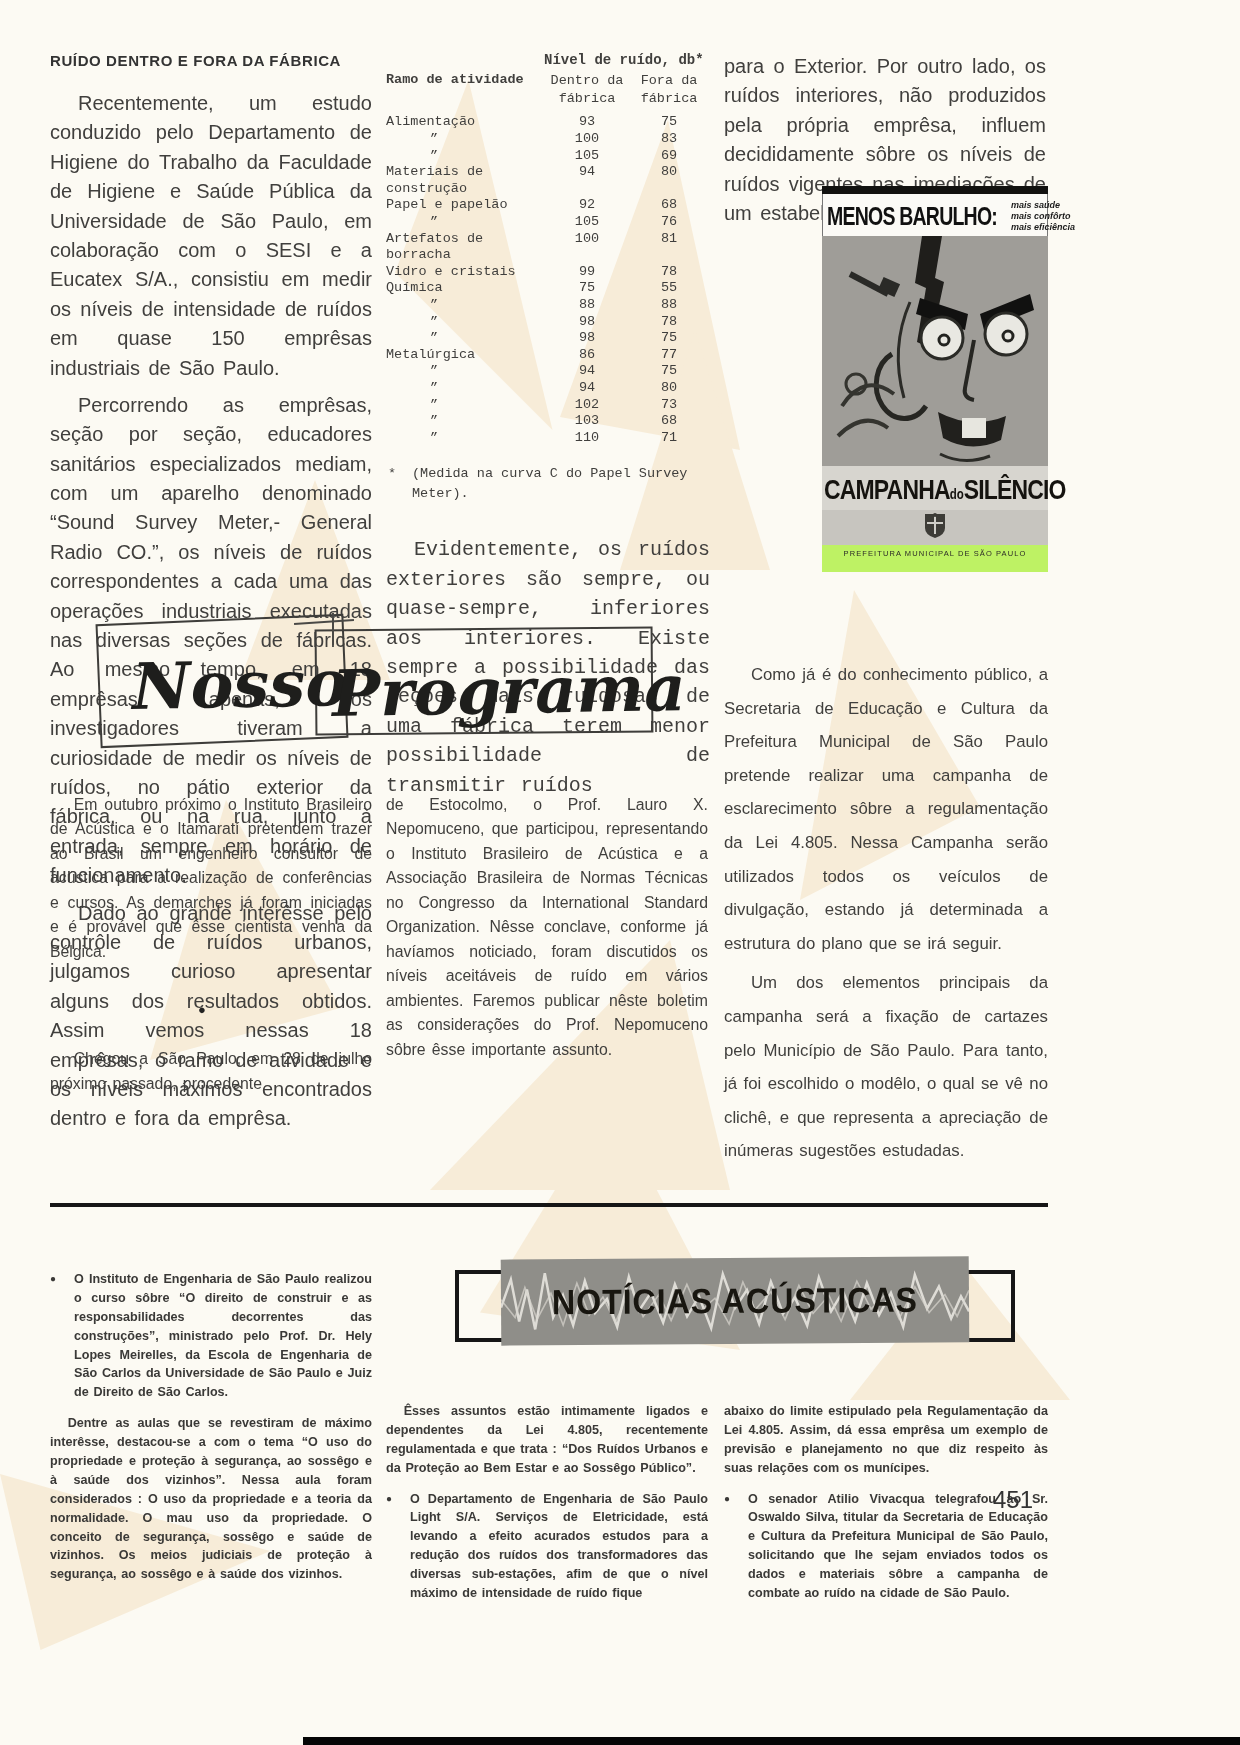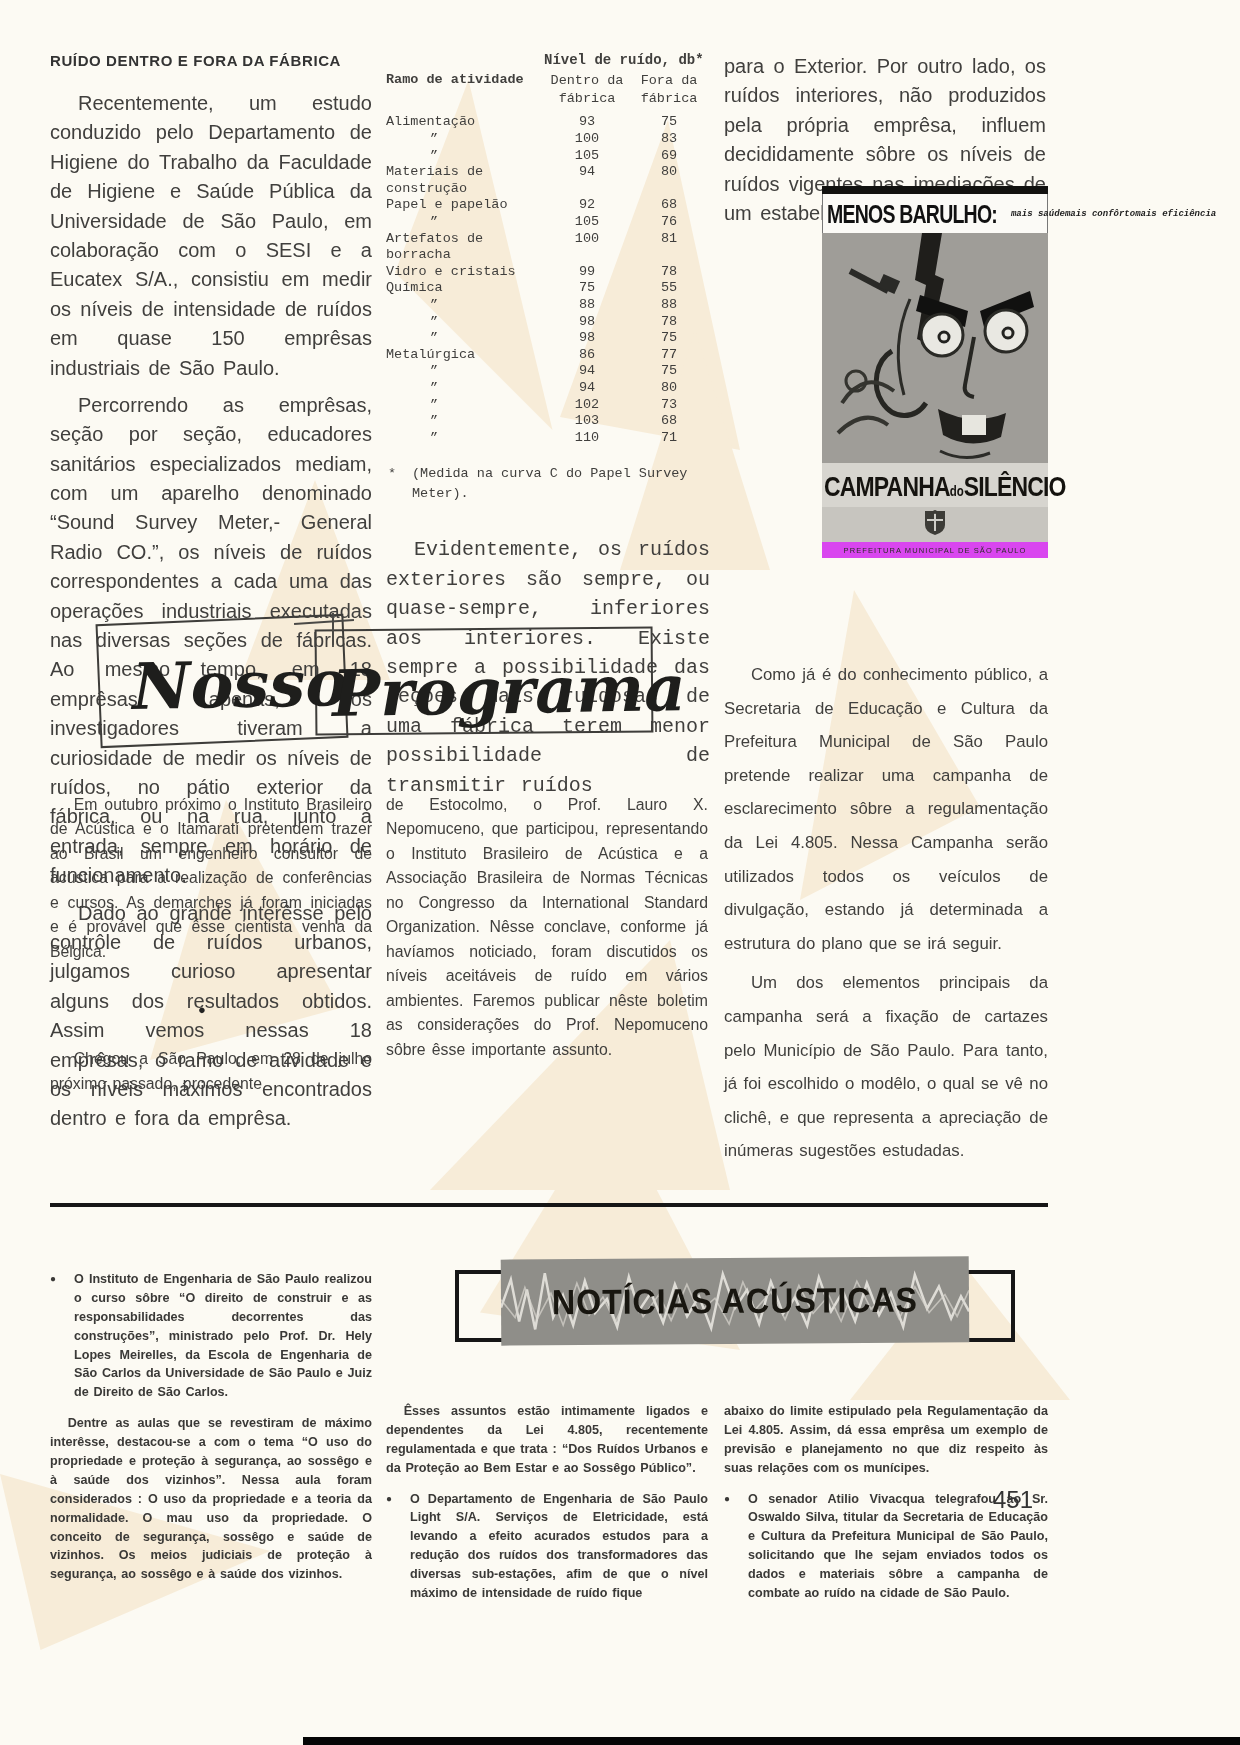--- a/index.html
+++ b/index.html
@@ -34,29 +34,29 @@
   .footnote .ftext { flex:1; }
   .colB .after-table { margin-top:32px; }
 
   .colC { left:724px; top:52px; width:322px; }
 
   
   .poster { left:822px; top:186px; width:226px; z-index:1; }
   .poster-topbar { height:8px; background:#121210; }
   .poster-head { background:#fbfaf6; display:flex; align-items:center; padding:6px 2px 4px 4px; border-left:1px solid #777; border-right:1px solid #777; }
   .poster-head .ph-main { font-size:25px; font-weight:900; letter-spacing:-1px; transform:scaleX(.78); transform-origin:left center; white-space:nowrap; color:#111; }
-  .poster-subs { margin-left:-34px; display:flex; flex-direction:row;font-family:Liberation Mono, monospace; }
+  .poster-subs { margin-left:-34px; display:flex; flex-direction:column; }
   .poster-subs span { font-size:9px; font-style:italic; font-weight:700; color:#1c1c1c; line-height:1.2; white-space:nowrap; }
   .poster-face { height:230px; background:#a3a29d; }
   .poster-campanha { background:#d7d5cf; padding:8px 0 4px 2px; }
   .pc-line { white-space:nowrap; font-weight:900; color:#15130f; transform:scaleX(.82); transform-origin:left center; }
   .pc-big { font-size:28px; letter-spacing:-1px; }
   .pc-small { font-size:14px; font-weight:800; }
   .poster-crest { background:#c7c5bf; text-align:center; padding:3px 0 2px; }
-  .poster-footer { background:#d946ef; font-size:7.5px; letter-spacing:1.1px; text-align:center; color:#2c2b27; padding:4px 0 3px; white-space:nowrap; }
+  .poster-footer { background:#bef264; font-size:7.5px; letter-spacing:1.1px; text-align:center; color:#2c2b27; padding:4px 0 14px; white-space:nowrap; }
 
   
   .prog-head { left:80px; top:595px; width:600px; height:170px; }
   .sketch-box { position:absolute; border:2px solid #3e3d3a; }
   .box1 { left:18px; top:24px; width:248px; height:124px; transform:rotate(-2.4deg); }
   .box2 { left:235px; top:33px; width:338px; height:106px; transform:rotate(-.5deg); }
   .stub { position:absolute; background:#4a4946; }
   .prog-word { position:absolute; font-family:"DejaVu Serif", serif; font-style:italic; font-weight:bold; color:#1e1e1c; font-size:64px; transform:rotate(-1deg); }
   .word1 { left:52px; top:52px; }
   .word2 { left:252px; top:58px; }

